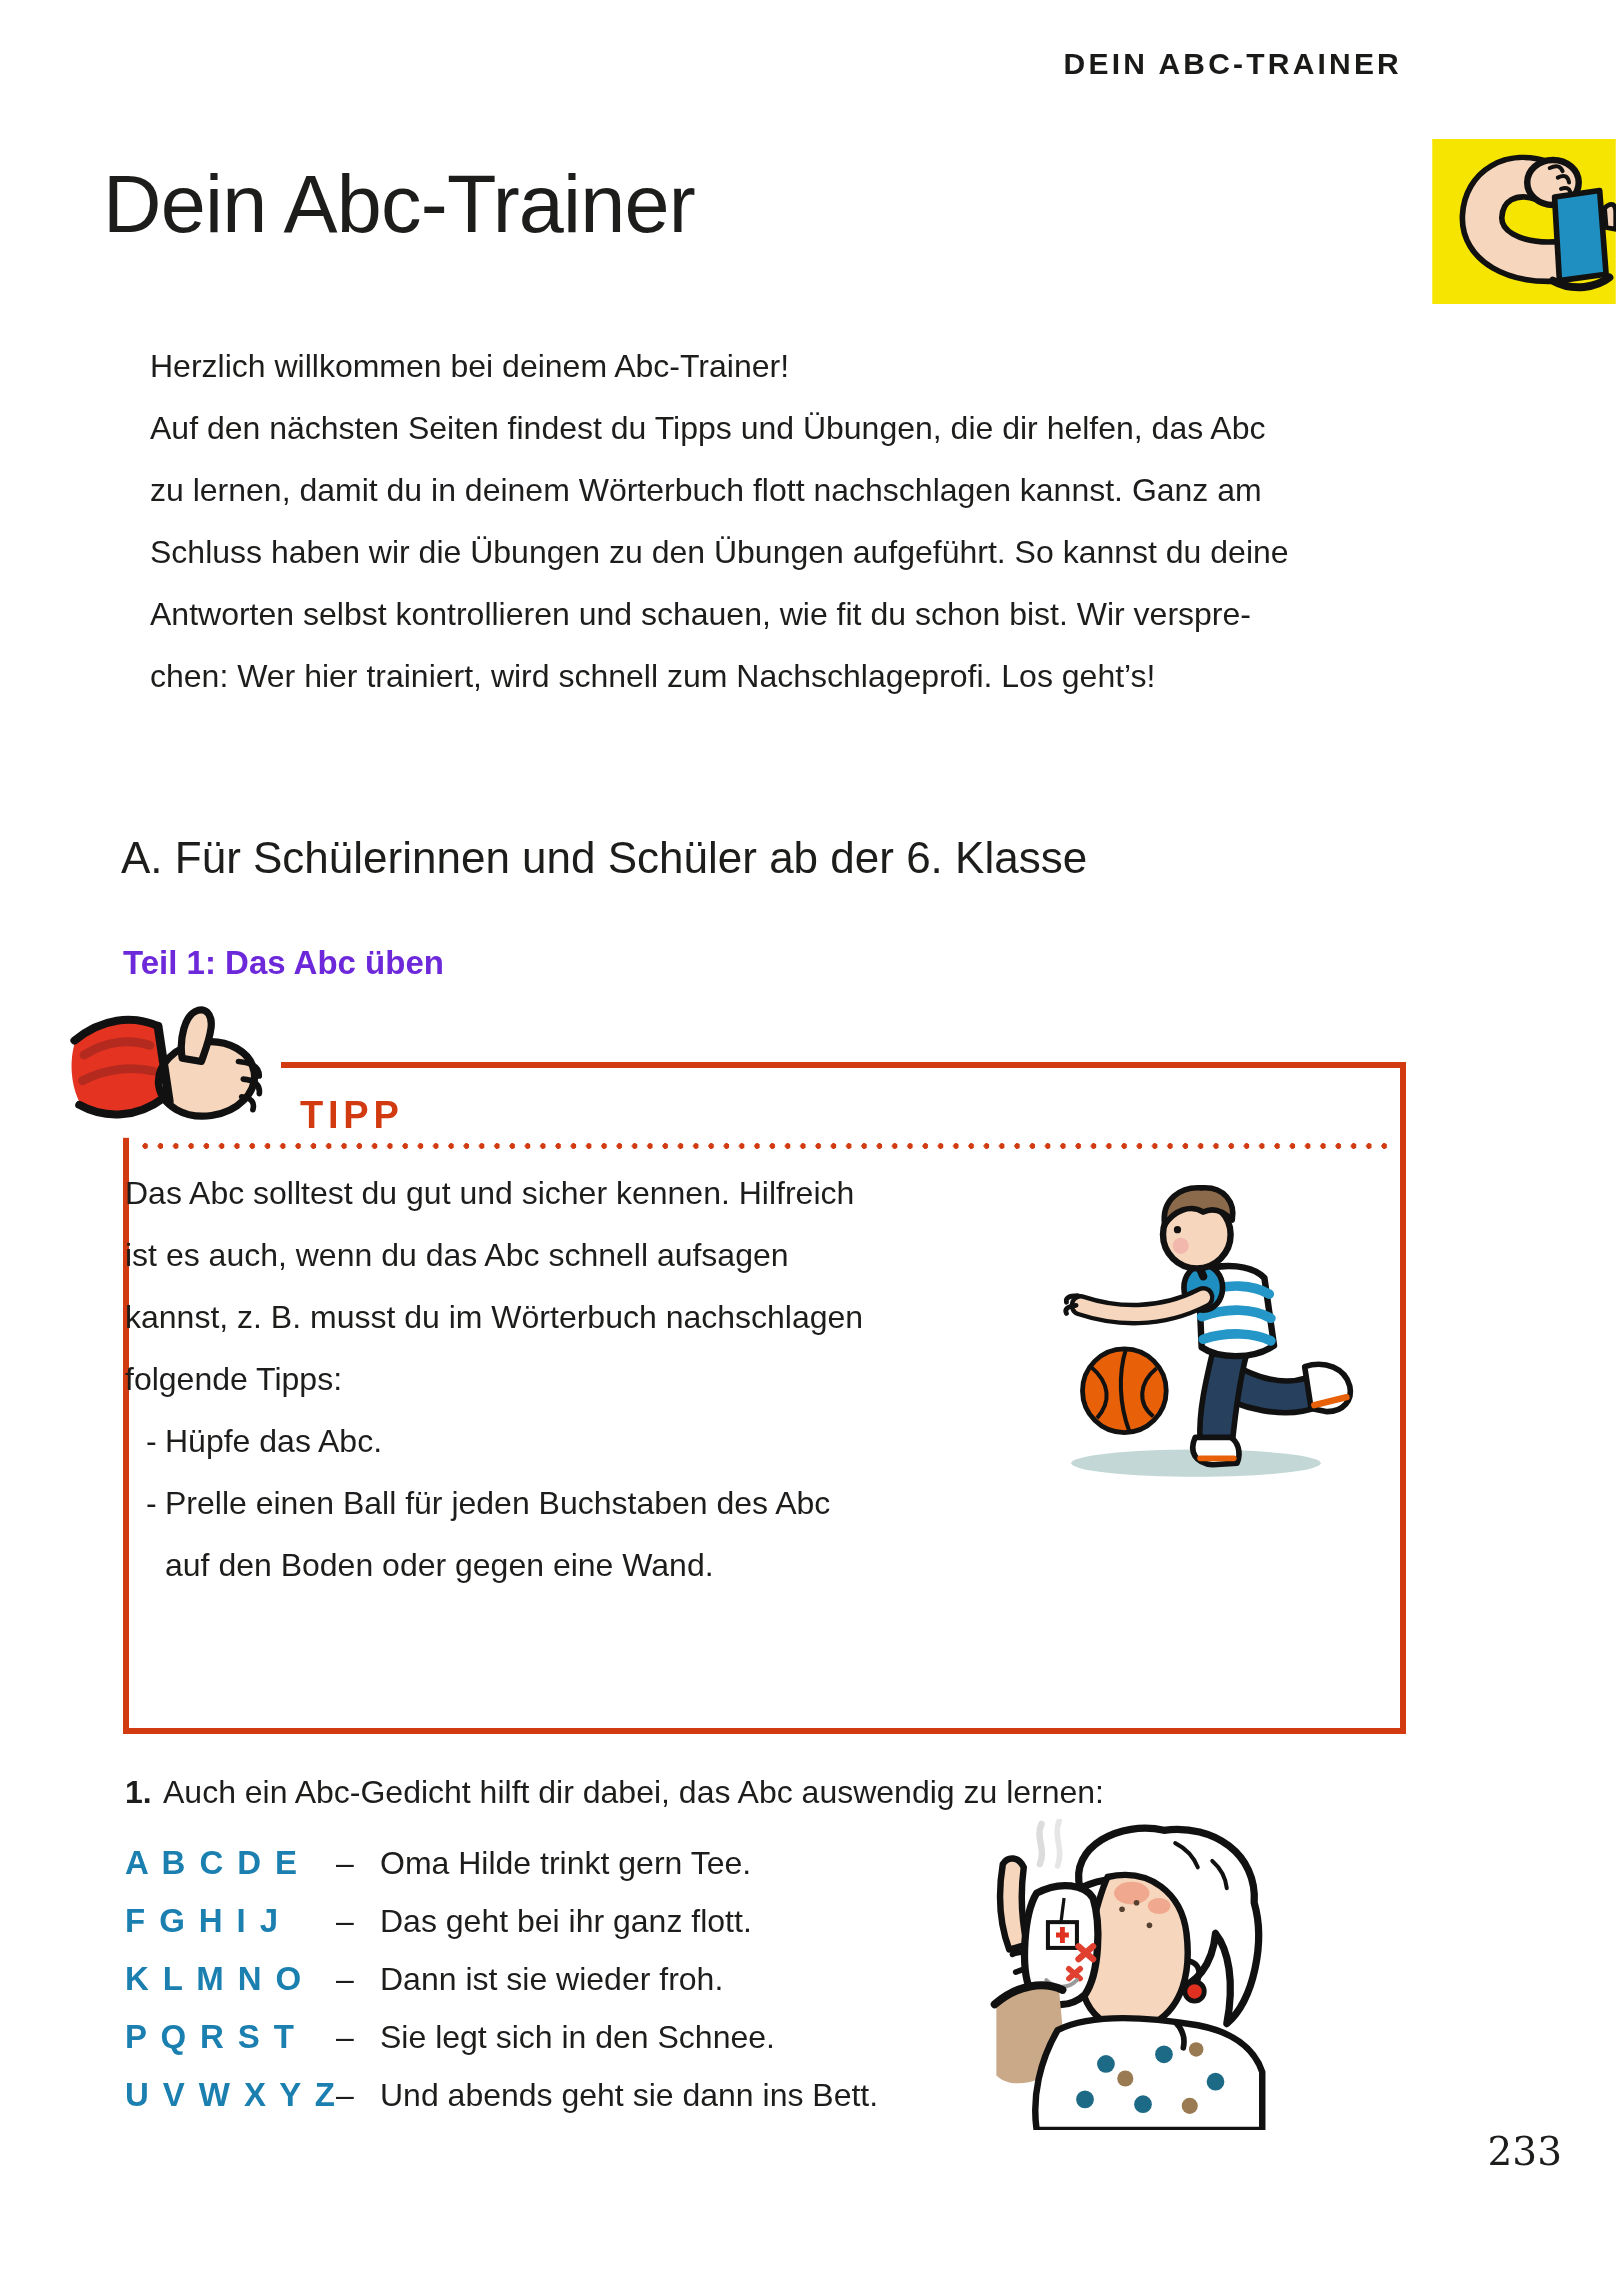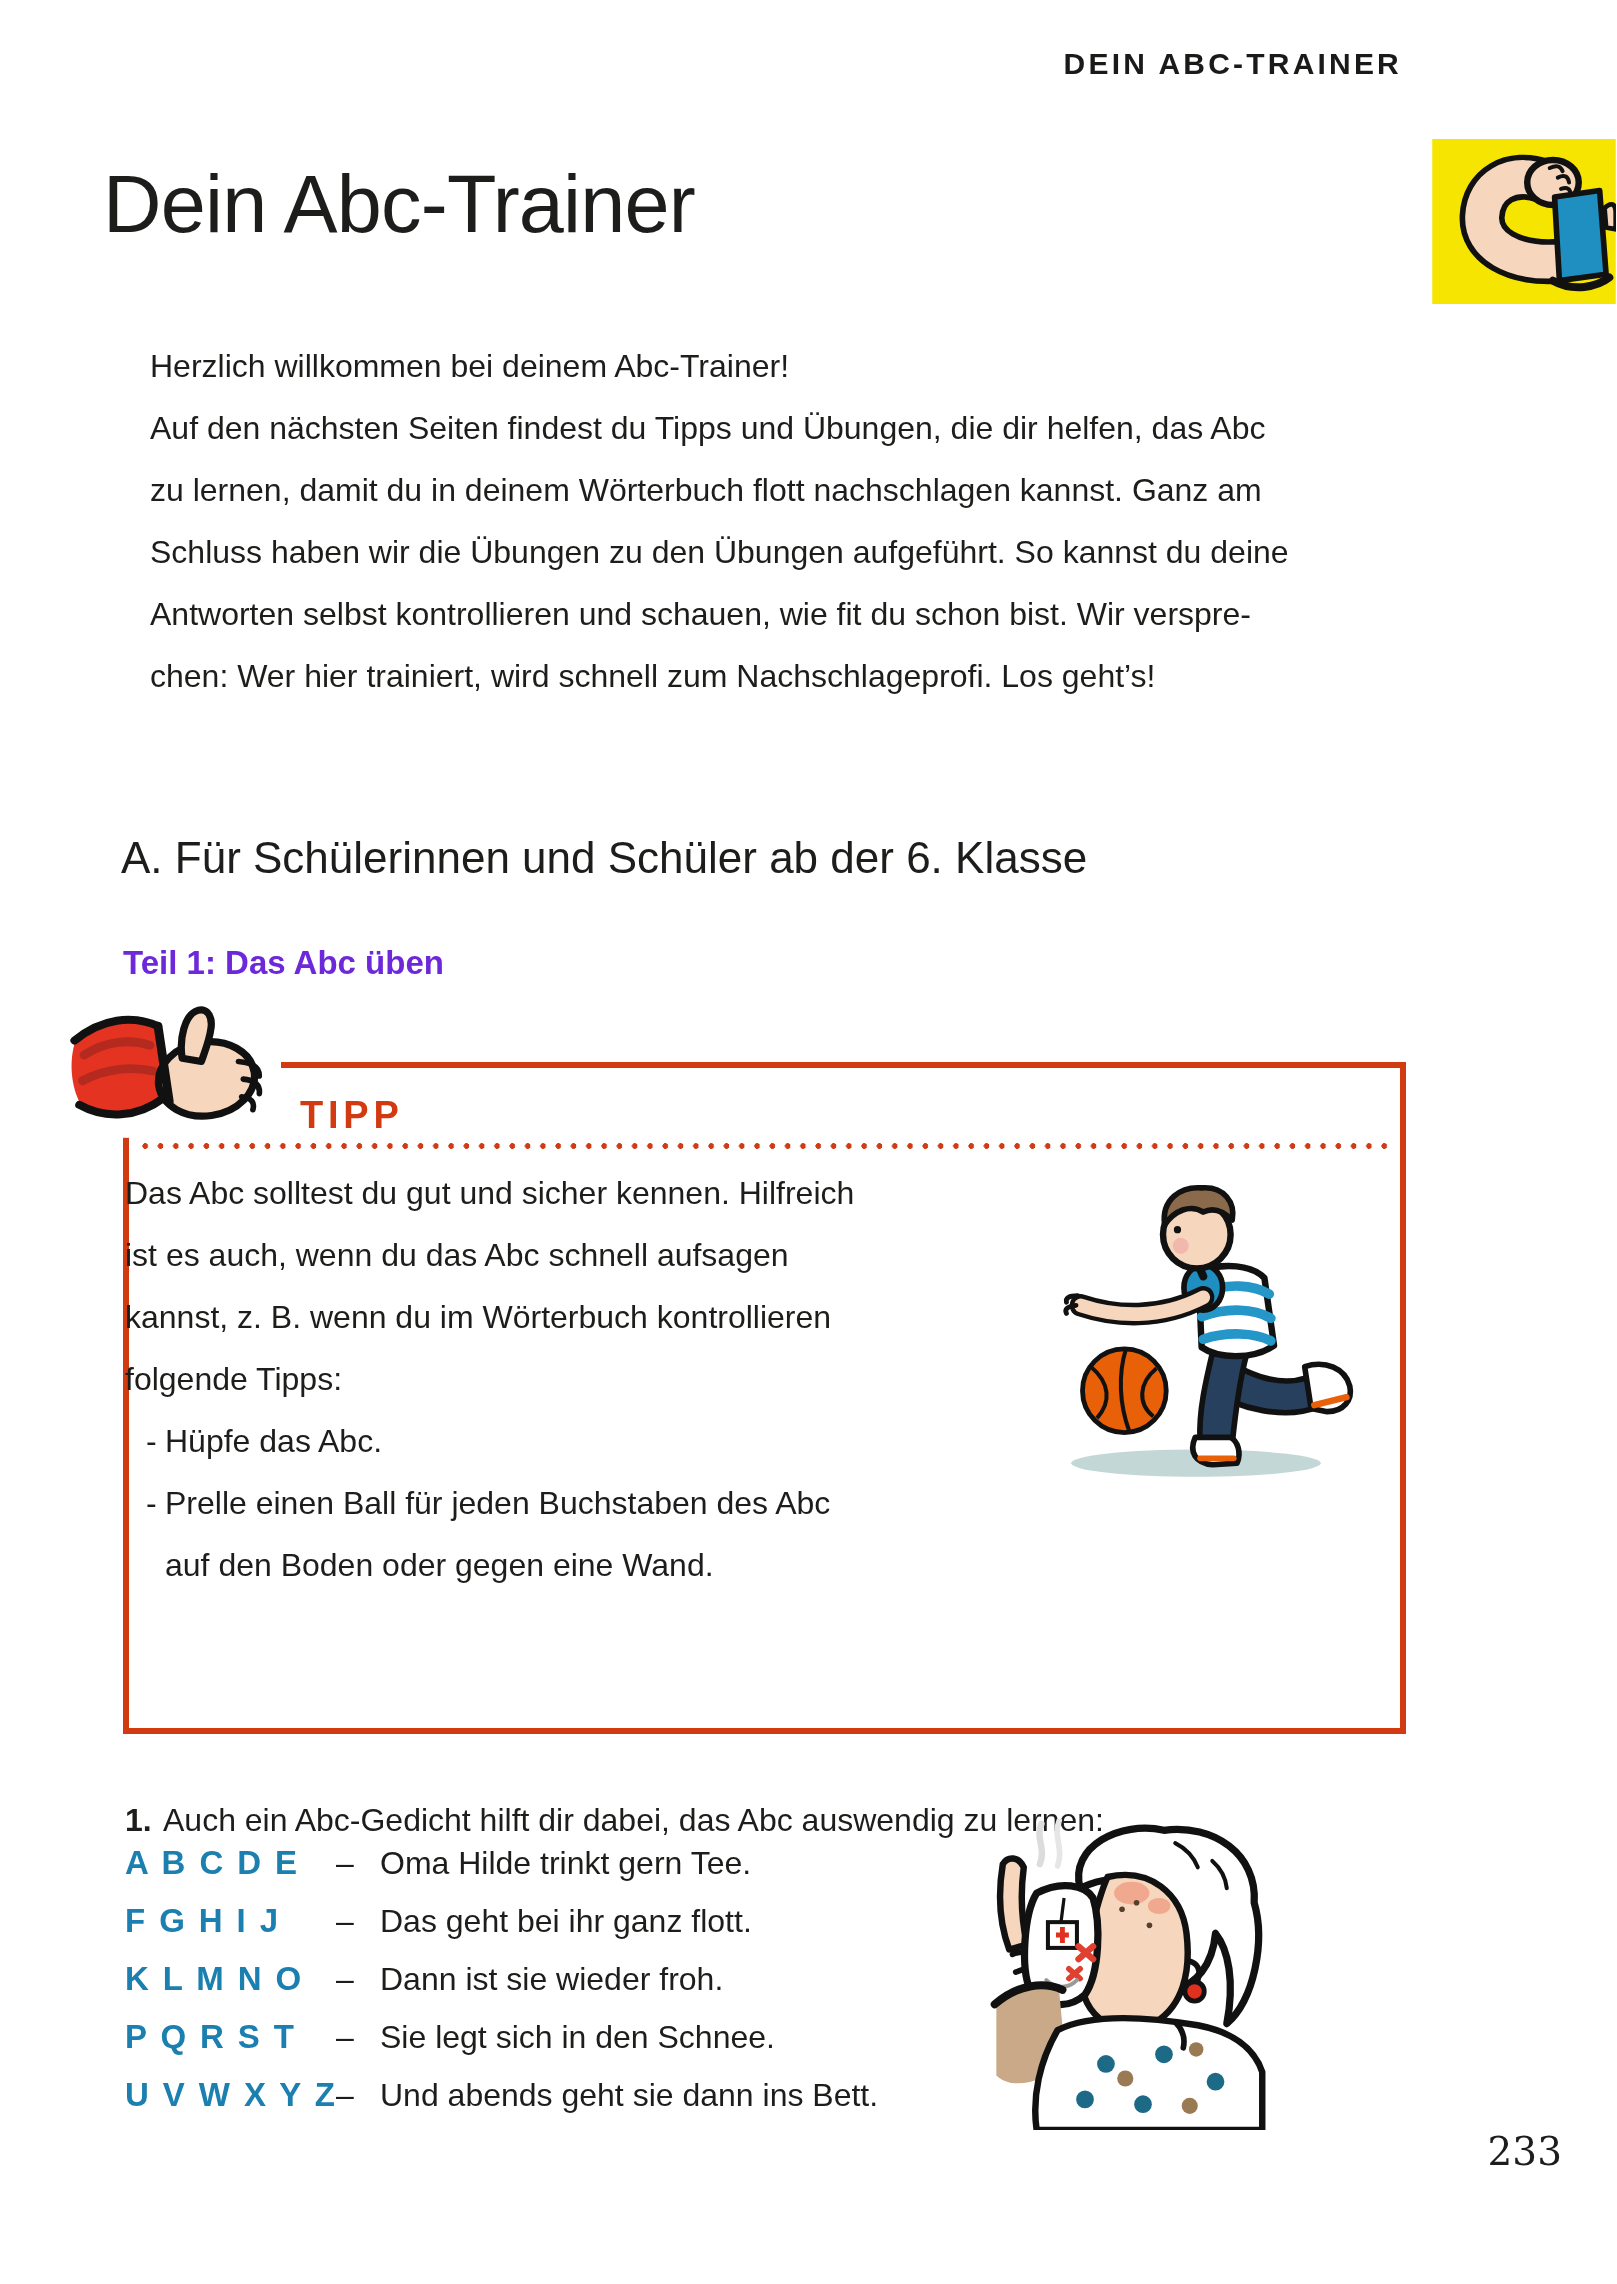--- a/index.html
+++ b/index.html
@@ -35,21 +35,21 @@
     background-size:15.3px 8px;background-repeat:repeat-x;
   }
   .tiptext{left:125px;top:1162px;font-size:32px;line-height:62px;white-space:nowrap;}
   .trow{display:flex;}
   .trow .dash{display:inline-block;width:40px;padding-left:21px;box-sizing:border-box;}
   
   .thumb{left:68px;top:1005px;width:213px;height:133px;}
   .boy{left:1031px;top:1175px;width:330px;height:326px;}
   .granny{left:985px;top:1819px;width:287px;height:311px;}
   
-  .exline{left:125px;top:1774px;font-size:32px;white-space:nowrap;margin-top:28px;}
+  .exline{left:125px;top:1774px;font-size:32px;white-space:nowrap;}
   .exline .num{font-weight:bold;margin-right:11.3px;}
   .poem{left:125px;top:1834px;font-size:32px;}
   .poemrow{display:grid;grid-template-columns:211px 44px auto;height:58px;align-items:center;white-space:nowrap;}
   .letters{font-weight:bold;color:#1b7fb0;font-size:33px;letter-spacing:2.4px;}
   .pagenum{right:56px;top:2129px;font-size:39px;font-family:"DejaVu Serif",serif;color:#1d1d1b;}
   svg{display:block;}
 </style>
 </head>
 <body>
 
@@ -112,21 +112,21 @@
     <path d="M218,92 q22,2 20,18" fill="none" stroke="#111111" stroke-width="7" stroke-linecap="round"></path>
     <path d="M216,114 q18,2 14,16" fill="none" stroke="#111111" stroke-width="7" stroke-linecap="round"></path>
 
     <path d="M112,26 L126,120" fill="none" stroke="#111111" stroke-width="11" stroke-linecap="round"></path>
   </svg>
 </div>
 
 <div class="abs tiptext">
   <div>Das Abc solltest du gut und sicher kennen. Hilfreich</div>
   <div>ist es auch, wenn du das Abc schnell aufsagen</div>
-  <div>kannst, z. B. wenn du im Wörterbuch kontrollieren</div>
+  <div>kannst, z. B. musst du im Wörterbuch nachschlagen</div>
   <div>folgende Tipps:</div>
   <div class="trow">
     <span class="dash">-</span>
     <span>Hüpfe das Abc.</span>
   </div>
   <div class="trow">
     <span class="dash">-</span>
     <span>Prelle einen Ball für jeden Buchstaben des Abc</span>
   </div>
   <div class="trow">

